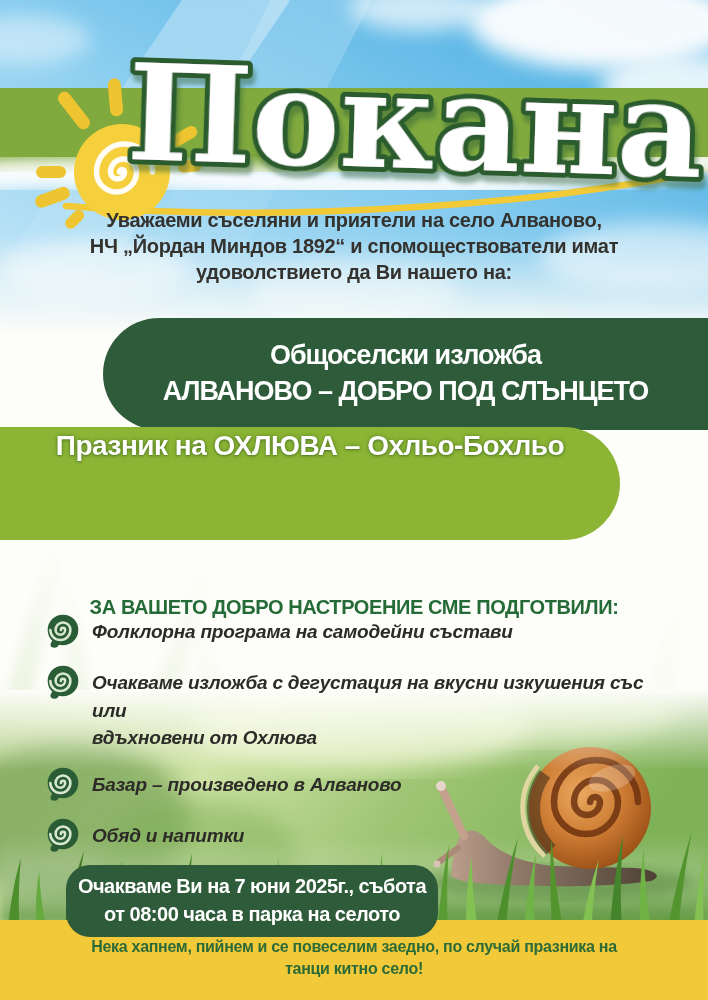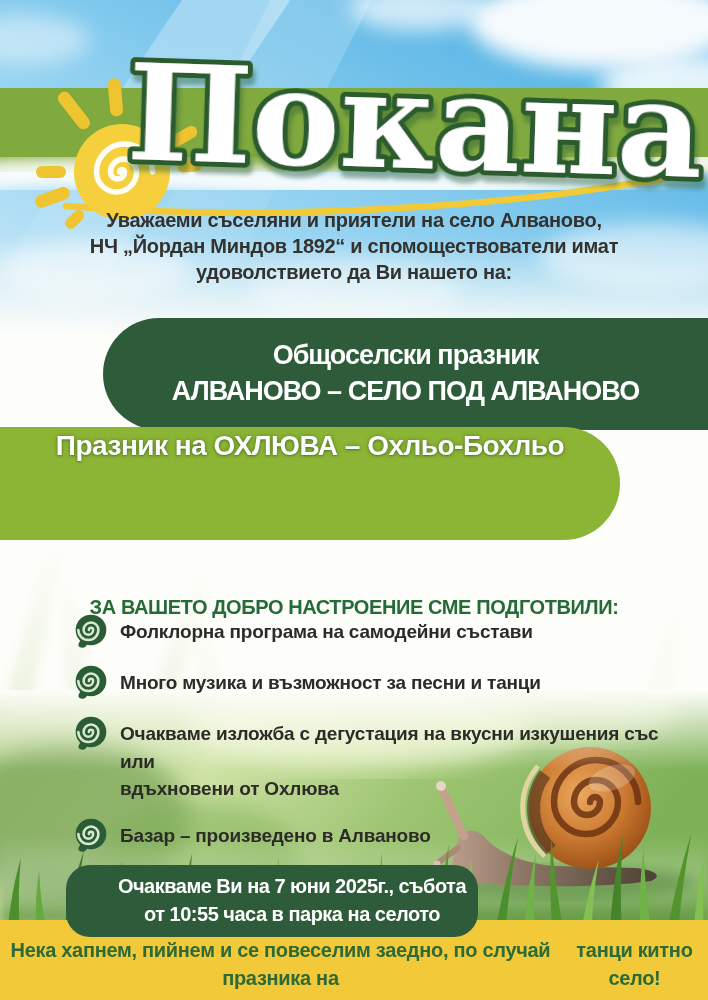--- a/index.html
+++ b/index.html
@@ -37,47 +37,47 @@
         color:#fff;font-weight:bold;font-size:27px;line-height:1.32;letter-spacing:-1px;z-index:2;}
   .sub-banner{position:absolute;left:0;top:427px;width:620px;height:113px;
         background:var(--accent-light-green,#8cb535);border-radius:0 58px 58px 0;
         display:flex;justify-content:center;text-align:center;
         color:#fff;font-weight:bold;font-size:28px;line-height:1.38;letter-spacing:-.5px;z-index:3;
         text-shadow:0 0 4px rgba(52,92,30,.55),0 1px 2px rgba(52,92,30,.5);}
   
   .program-heading{position:absolute;left:0;top:596px;width:708px;text-align:center;
         font-weight:bold;font-size:20px;letter-spacing:-.4px;
         color:var(--heading-green,#256b38);z-index:2;}
-  .program-list{position:absolute;left:72px;top:612px;width:620px;margin:0;padding:0;
-        list-style:none;z-index:2;}
+  .program-list{position:absolute;left:44px;top:612px;width:620px;margin:0;padding:0;
+        list-style:none;z-index:2;font-style:italic;}
   .program-list li{display:flex;align-items:flex-start;margin-bottom:13px;}
   .bullet{flex:0 0 38px;width:38px;height:38px;margin-right:10px;}
   .item-text{font-weight:bold;font-size:19px;line-height:1.45;letter-spacing:-.2px;
         color:#2c2b28;max-width:560px;padding-top:6px;}
   .item-text .ln{display:block;}
   .item-text .ln:empty{display:none;}
   
   .photo{position:absolute;left:0;top:690px;width:708px;height:235px;z-index:1;}
   .photo::before{content:'';position:absolute;left:0;top:0;width:100%;height:80px;z-index:2;
         background:linear-gradient(180deg,#fdfdf9,rgba(253,253,249,0));}
   .photo-svg{position:absolute;left:0;top:0;width:708px;height:235px;}
   
   .blade-faint{position:absolute;width:26px;height:280px;border-radius:50% 50% 0 0/90% 90% 0 0;
         background:linear-gradient(to top,rgba(150,193,92,.55),rgba(190,220,140,0));
         filter:blur(5px);z-index:1;}
   
   .schedule-box{position:absolute;left:66px;top:865px;width:372px;height:72px;
         background:var(--accent-dark-green,#2e5b39);border-radius:24px;z-index:4;
         display:flex;flex-direction:column;justify-content:center;text-align:center;
-        color:#fff;font-weight:bold;font-size:20px;line-height:1.38;letter-spacing:-.5px;padding-left:40px;}
+        color:#fff;font-weight:bold;font-size:20px;line-height:1.38;letter-spacing:-.5px;}
   .footer-band{position:absolute;left:0;top:920px;width:708px;height:80px;
         background:var(--footer-yellow,#f2c938);z-index:3;
-        display:flex;flex-direction:row;justify-content:flex-start;padding-top:16px;
+        display:flex;flex-direction:column;justify-content:flex-start;padding-top:16px;
         box-sizing:border-box;text-align:center;color:#2c6b37;font-weight:bold;
-        font-size:20px;line-height:1.4;letter-spacing:-.3px;}
+        font-size:16px;line-height:1.4;letter-spacing:-.3px;}
   .footer-band span{display:block;}
 </style>
 </head>
 <body>
 
 <div class="poster">
 
   <div class="sky">
     <div class="sunray-streak"></div>
     <div class="sunray-streak s2"></div>
@@ -142,22 +142,22 @@
     <text x="280" y="138" text-anchor="middle" font-family="DejaVu Serif, Liberation Serif, serif" font-weight="bold" font-size="132" fill="#ffffff" stroke="#2c5c2e" stroke-width="10" stroke-linejoin="round" paint-order="stroke" transform="rotate(1.8 280 100)" filter="url(#tsh)">Покана</text>
   </svg>
 
   <div class="intro">
     <span>Уважаеми съселяни и приятели на село Алваново,</span>
     <span>НЧ „Йордан Миндов 1892“ и спомоществователи  имат</span>
     <span>удоволствието да Ви нашето на:</span>
   </div>
 
   <div class="main-banner">
-    <span>Общоселски празник</span>
-    <span>АЛВАНОВО – СЕЛО ПОД АЛВАНОВО</span>
+    <span>Общоселски изложба</span>
+    <span>АЛВАНОВО – ДОБРО ПОД СЛЪНЦЕТО</span>
   </div>
 
   <div class="sub-banner">
     <span>Празник на ОХЛЮВА – Охльо-Бохльо</span>
   </div>
 
   <div class="blade-faint" style="left:10px;top:540px;opacity:.5;transform:rotate(14deg)"></div>
   <div class="blade-faint" style="left:70px;top:575px;opacity:.45;transform:rotate(-8deg)"></div>
   <div class="blade-faint" style="left:150px;top:560px;opacity:.4;transform:rotate(18deg)"></div>
   <div class="blade-faint" style="left:215px;top:610px;opacity:.3;transform:rotate(-14deg)"></div>
@@ -167,31 +167,20 @@
 
   <ul class="program-list">
     <li>
       <svg class="bullet" viewBox="0 0 36 36">
         <path d="M9 26 Q4 31 7.5 33.5 Q13 35.5 15 29 Z" fill="#2a5c36"></path>
         <circle cx="18" cy="17" r="14.5" fill="#2a5c36"></circle>
         <path d="M18 17 m-2 0 a2 2 0 0 1 4 0 a4.5 4.5 0 0 1 -9 0 a7 7 0 0 1 14 0 a9.5 9.5 0 0 1 -19 0" fill="none" stroke="#d9e9cf" stroke-width="2.4" stroke-linecap="round"></path>
       </svg>
       <div class="item-text">
         <span class="ln">Фолклорна програма на самодейни състави</span>
-
-      </div>
-    </li>
-    <li>
-      <svg class="bullet" viewBox="0 0 36 36">
-        <path d="M9 26 Q4 31 7.5 33.5 Q13 35.5 15 29 Z" fill="#2a5c36"></path>
-        <circle cx="18" cy="17" r="14.5" fill="#2a5c36"></circle>
-        <path d="M18 17 m-2 0 a2 2 0 0 1 4 0 a4.5 4.5 0 0 1 -9 0 a7 7 0 0 1 14 0 a9.5 9.5 0 0 1 -19 0" fill="none" stroke="#d9e9cf" stroke-width="2.4" stroke-linecap="round"></path>
-      </svg>
-      <div class="item-text">
-        <span class="ln">Много музика и възможност за песни и танци</span>
 
       </div>
     </li>
     <li>
       <svg class="bullet" viewBox="0 0 36 36">
         <path d="M9 26 Q4 31 7.5 33.5 Q13 35.5 15 29 Z" fill="#2a5c36"></path>
         <circle cx="18" cy="17" r="14.5" fill="#2a5c36"></circle>
         <path d="M18 17 m-2 0 a2 2 0 0 1 4 0 a4.5 4.5 0 0 1 -9 0 a7 7 0 0 1 14 0 a9.5 9.5 0 0 1 -19 0" fill="none" stroke="#d9e9cf" stroke-width="2.4" stroke-linecap="round"></path>
       </svg>
       <div class="item-text">
@@ -299,21 +288,21 @@
         <use href="#blade" transform="translate(610 237) scale(1.3 2)" fill="#44842a"></use>
         <use href="#blade" transform="translate(640 237) rotate(-6) scale(1.2 1.7)" fill="#6fb245"></use>
         <use href="#blade" transform="translate(668 237) rotate(7) scale(1.2 2.1)" fill="#54942f"></use>
         <use href="#blade" transform="translate(694 237) scale(1.1 1.6)" fill="#83c153"></use>
       </g>
     </svg>
   </div>
 
   <div class="schedule-box">
     <span>Очакваме Ви на 7 юни 2025г., събота</span>
-    <span>от 10:55 часа в парка на селото</span>
+    <span>от 08:00 часа в парка на селото</span>
   </div>
 
   <div class="footer-band">
     <span>Нека хапнем, пийнем и се повеселим заедно, по случай празника на</span>
     <span>танци китно село!</span>
   </div>
 
 </div>
 
 </body></html>

